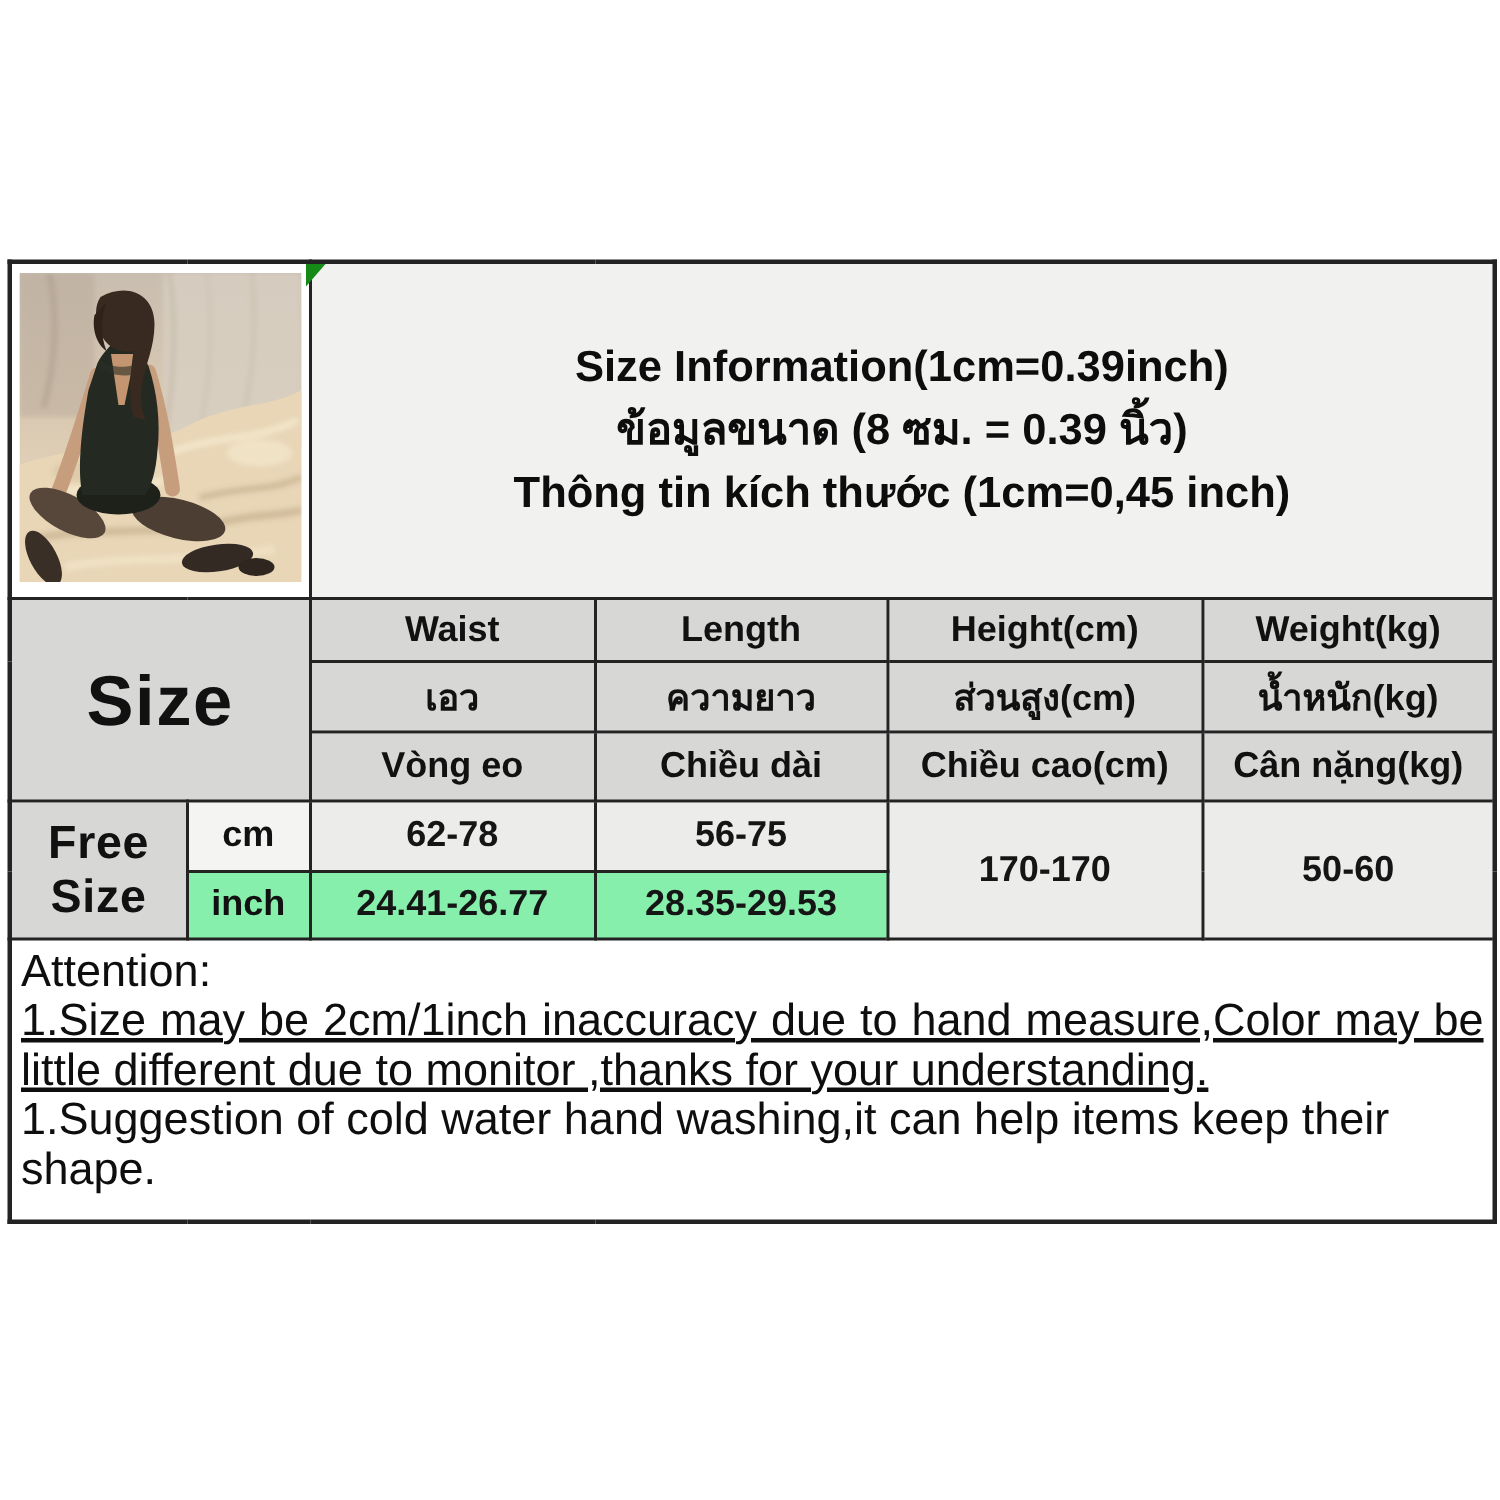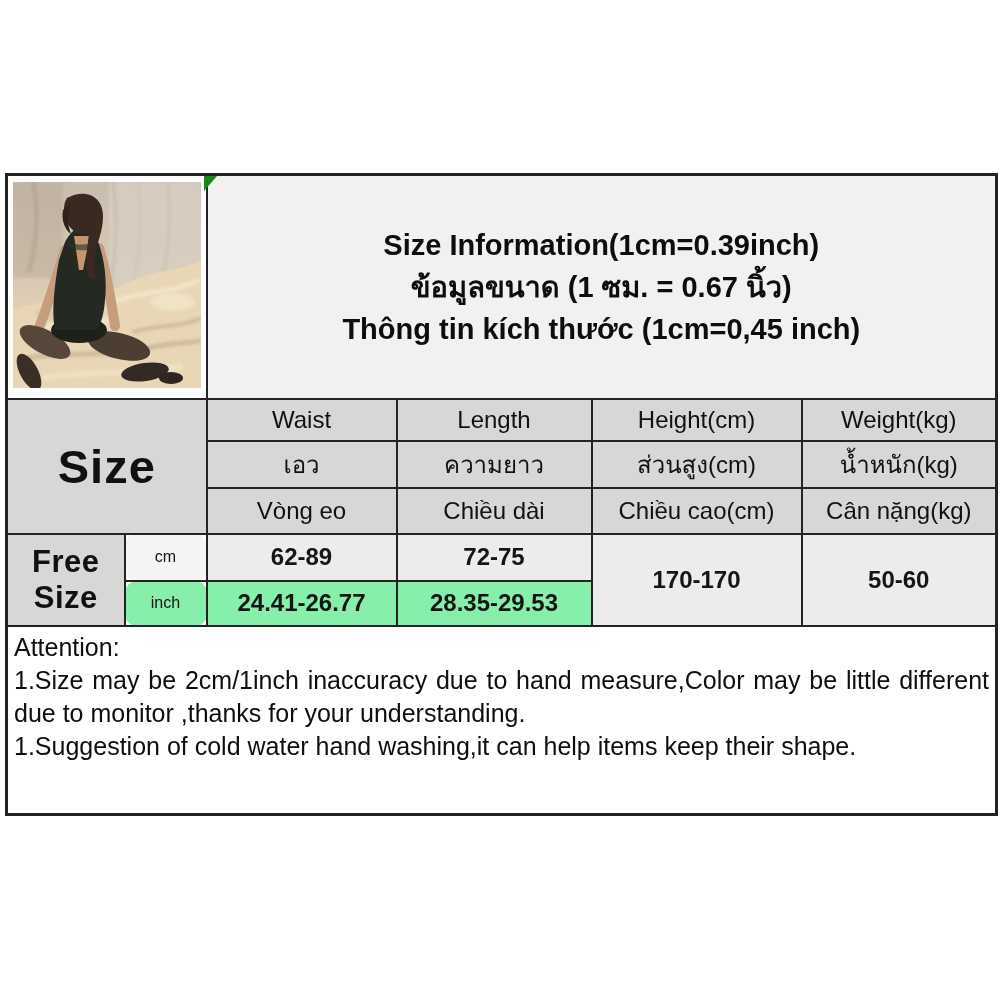--- a/index.html
+++ b/index.html
@@ -20,27 +20,27 @@
   .bg-photo{background:#ffffff;}
   .bg-title{background:#f1f1ef;}
   .bg-gray{background:#d7d7d6;}
   .bg-light{background:#ececeb;}
   .bg-near{background:#f4f4f3;}
   .bg-white{background:#86efac;}
   .bg-attn{background:#ffffff;}
   
   .t-title{font-weight:bold;font-size:29px;line-height:42px;color:#0d0d0d;}
   .t-size{font-weight:bold;font-size:47px;letter-spacing:1px;margin-left:23px;}
-  .t-head{font-weight:normal;font-size:24px;}
+  .t-head{font-weight:bold;font-size:24px;}
   .t-free{font-weight:bold;font-size:31px;letter-spacing:0.5px;}
-  .t-unit{font-weight:normal;font-size:16px;border-radius:12px;}
+  .t-unit{font-weight:bold;font-size:24px;}
   .t-val{font-weight:bold;font-size:24px;color:#151515;}
   .attn-cell{vertical-align:top !important;text-align:left !important;padding:4px 6px 4px 6px !important;}
-  .attn-line{font-size:25px;line-height:33px;font-weight:normal;color:#0e0e0e;}
-  .attn-justify{text-align:justify;}
+  .attn-line{font-size:30px;line-height:33px;font-weight:normal;color:#0e0e0e;}
+  .attn-justify{text-align:justify;text-decoration:underline;}
   
   .corner-flag{
     position:absolute;left:199px;top:3px;width:0;height:0;z-index:5;
     border-top:15px solid #168a16;border-right:13px solid transparent;
   }
   .photo-box{width:188px;height:206px;margin:5px auto 8px auto;}
 </style>
 </head>
 <body>
 
@@ -105,21 +105,21 @@
                 <path d="M52,62 C58,70 80,70 86,64 L84,58 C76,64 60,64 54,58 Z" fill="#2a2f26" opacity="0.6"></path>
                 <ellipse cx="66" cy="34" rx="11" ry="13" fill="#c69c7b" transform="rotate(16 66 34)"></ellipse>
                 <path d="M54,16 C72,6 90,14 90,34 C90,50 84,60 82,74 C80,84 82,92 84,98 L76,96 C72,84 74,66 76,52 C68,54 58,50 54,40 C50,30 50,22 54,16 Z" fill="#382a20"></path>
                 <path d="M58,20 C54,30 54,42 58,52 C52,48 48,38 50,28 Z" fill="#2e221a"></path>
               </g>
             </svg>
           </div>
         </td>
         <td colspan="4" class="bg-title">
           <div class="t-title">Size Information(1cm=0.39inch)</div>
-          <div class="t-title">ข้อมูลขนาด (1 ซม. = 0.67 นิ้ว)</div>
+          <div class="t-title">ข้อมูลขนาด (8 ซม. = 0.39 นิ้ว)</div>
           <div class="t-title">Thông tin kích thước (1cm=0,45 inch)</div>
         </td>
       </tr>
       <tr style="height:42px">
         <td colspan="2" rowspan="3" class="bg-gray t-size">Size</td>
         <td class="bg-gray t-head">Waist</td>
         <td class="bg-gray t-head">Length</td>
         <td class="bg-gray t-head">Height(cm)</td>
         <td class="bg-gray t-head">Weight(kg)</td>
       </tr>
@@ -131,22 +131,22 @@
       </tr>
       <tr style="height:46px">
         <td class="bg-gray t-head">Vòng eo</td>
         <td class="bg-gray t-head">Chiều dài</td>
         <td class="bg-gray t-head">Chiều cao(cm)</td>
         <td class="bg-gray t-head">Cân nặng(kg)</td>
       </tr>
       <tr style="height:47px">
         <td rowspan="2" class="bg-gray t-free">Free Size</td>
         <td class="bg-near t-unit">cm</td>
-        <td class="bg-light t-val">62-89</td>
-        <td class="bg-light t-val">72-75</td>
+        <td class="bg-light t-val">62-78</td>
+        <td class="bg-light t-val">56-75</td>
         <td rowspan="2" class="bg-light t-val">170-170</td>
         <td rowspan="2" class="bg-light t-val">50-60</td>
       </tr>
       <tr style="height:45px">
         <td class="bg-white t-unit">inch</td>
         <td class="bg-white t-val">24.41-26.77</td>
         <td class="bg-white t-val">28.35-29.53</td>
       </tr>
       <tr style="height:189px">
         <td colspan="6" class="bg-attn attn-cell">

